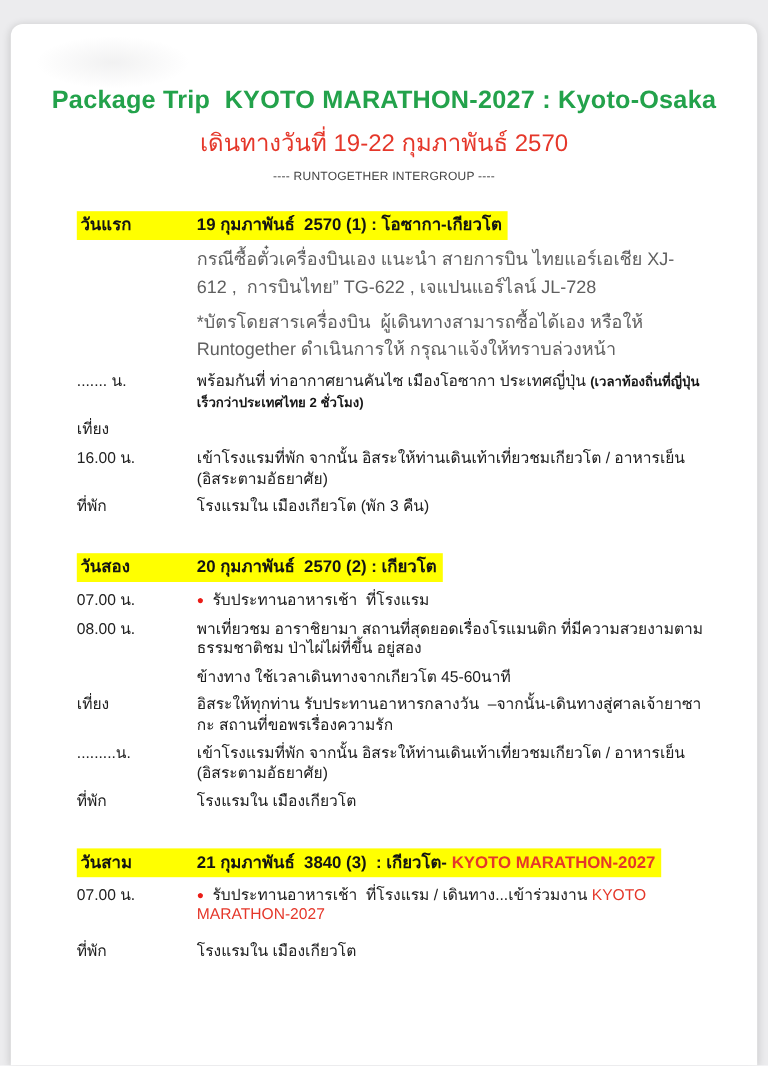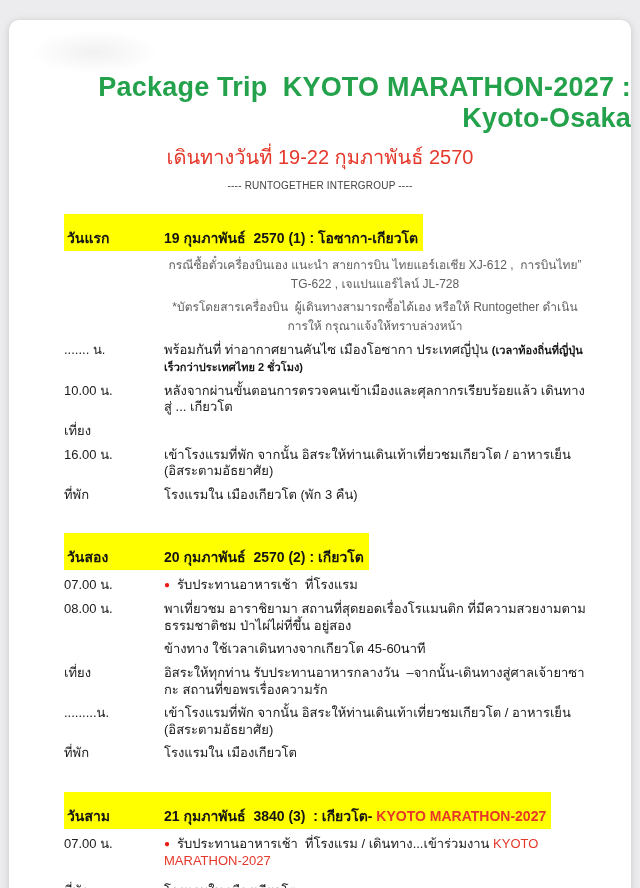--- a/index.html
+++ b/index.html
@@ -24,24 +24,23 @@
   .scan-artifact {
     position: absolute; top: 10px; left: 20px;
     width: 130px; height: 44px;
     background: radial-gradient(ellipse at center, rgba(120,120,125,0.10), transparent 70%);
     pointer-events: none;
   }
   .doc-header { padding-top: 52px; text-align: center; }
   .doc-title {
     color: var(--green, #23a24b);
     font-weight: bold;
-    font-size: 27px;
+    font-size: 21px;
     letter-spacing: 0.2px;
     white-space: pre-wrap;
-    text-align: right;
   }
   .doc-subtitle {
     color: var(--red, #e5372a);
     font-weight: normal;
     font-size: 20px;
     margin-top: 7px;
   }
   .org-line {
     color: #424242;
     font-size: 10px;
@@ -50,35 +49,34 @@
   }
   .content { padding: 0 45px 30px 55px; }
   .day { margin-top: 30px; }
   .day.first { margin-top: 23px; }
   .day-header {
     display: inline-block;
     background: var(--yellow, #ffff00);
     font-weight: bold;
     font-size: 14px;
     color: #141414;
-    padding: 13px 5px 2px 3px;
+    padding: 0 5px 2px 3px;
     white-space: pre-wrap;
   }
   .day-label { display: inline-block; width: 97px; }
   .row { display: flex; margin-top: 7px; font-size: 13px; color: #202020; line-height: 1.28; }
   .row .time { width: 100px; flex-shrink: 0; }
   .row .text { flex: 1; white-space: pre-wrap; }
   .note {
-    font-size: 12px;
+    font-size: 15px;
     color: #5f5f5f;
     margin-top: 5px;
     padding-left: 100px;
     line-height: 1.55;
     white-space: pre-wrap;
-    text-align: center;
   }
   .s-red { color: var(--red, #e5372a); }
   .s-boldsmall { font-weight: bold; font-size: 11px; color: #161616; }
   .s-bullet { color: #ea1c17; font-size: 10px; margin-right: 7px; position: relative; top: -1px; }
 </style>
 </head>
 <body>
 
 <div class="page">
   <div class="scan-artifact"></div>
@@ -87,23 +85,20 @@
     <div class="doc-title">Package Trip  KYOTO MARATHON-2027 : Kyoto-Osaka</div>
     <div class="doc-subtitle">เดินทางวันที่ 19-22 กุมภาพันธ์ 2570</div>
     <div class="org-line">---- RUNTOGETHER INTERGROUP ----</div>
   </header>
 
   <main class="content">
     <div>
         <section class="day first"><div class="day-header"><span class="day-label">วันแรก</span><span class="day-heading"><span class="">19 กุมภาพันธ์  2570 (1) : โอซากา-เกียวโต</span></span></div><div class="note">กรณีซื้อตั๋วเครื่องบินเอง แนะนำ สายการบิน ไทยแอร์เอเชีย XJ-612 ,  การบินไทย” TG-622 , เจแปนแอร์ไลน์ JL-728</div><div class="note">*บัตรโดยสารเครื่องบิน  ผู้เดินทางสามารถซื้อได้เอง หรือให้ Runtogether ดำเนินการให้ กรุณาแจ้งให้ทราบล่วงหน้า</div><div class="row">
             <span class="time">....... น.</span>
             <span class="text"><span class="">พร้อมกันที่ ท่าอากาศยานคันไซ เมืองโอซากา ประเทศญี่ปุ่น </span><span class="s-boldsmall">(เวลาท้องถิ่นที่ญี่ปุ่นเร็วกว่าประเทศไทย 2 ชั่วโมง)</span></span>
-          </div><div class="row">
-            <span class="time">10.00 น.</span>
-            <span class="text"><span class="">หลังจากผ่านขั้นตอนการตรวจคนเข้าเมืองและศุลกากรเรียบร้อยแล้ว เดินทางสู่ ... เกียวโต</span></span>
           </div><div class="row">
             <span class="time">เที่ยง</span>
           </div><div class="row">
             <span class="time">16.00 น.</span>
             <span class="text"><span class="">เข้าโรงแรมที่พัก จากนั้น อิสระให้ท่านเดินเท้าเที่ยวชมเกียวโต / อาหารเย็น (อิสระตามอัธยาศัย)</span></span>
           </div><div class="row">
             <span class="time">ที่พัก</span>
             <span class="text"><span class="">โรงแรมใน เมืองเกียวโต (พัก 3 คืน)</span></span>
           </div></section>
         <section class="day"><div class="day-header"><span class="day-label">วันสอง</span><span class="day-heading"><span class="">20 กุมภาพันธ์  2570 (2) : เกียวโต</span></span></div><div class="row">

